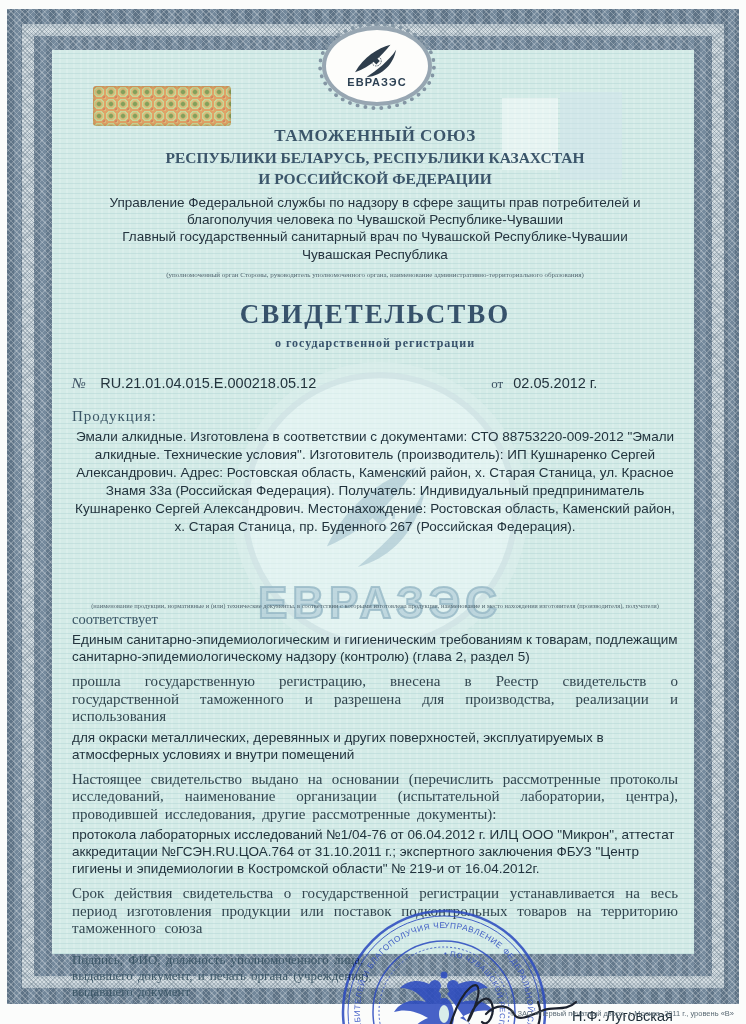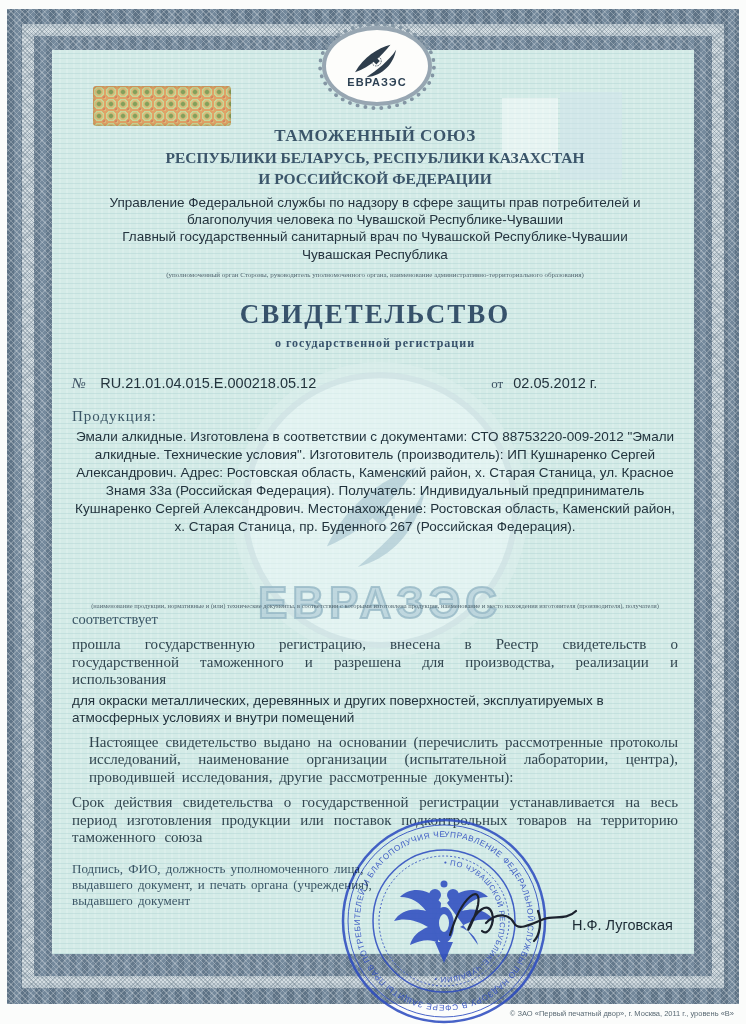--- a/index.html
+++ b/index.html
@@ -86,21 +86,21 @@
   .ot-value{margin-left:10px;}
 
   .product-label{font-size:15px;letter-spacing:1px;margin-top:16px;color:#3b5666;}
   .product-text{font-family:"Liberation Sans","DejaVu Sans",sans-serif;font-size:13.5px;
     line-height:18px;color:#22333d;margin-top:3px;text-align:center;}
   .footnote2{font-size:6.5px;margin-top:66px;}
 
   .sootv{font-size:14.5px;margin-top:2px;color:#3b5666;}
   .sans-par{font-family:"Liberation Sans","DejaVu Sans",sans-serif;font-size:13.5px;line-height:17px;color:#22333d;margin-top:3px;}
   .serif-par{font-size:15px;line-height:17.5px;text-align:justify;color:#31454f;margin-top:8px;word-spacing:5px;}
-  .serif-par-tight{word-spacing:3px;margin-left:17px;}
+  .serif-par-tight{word-spacing:3px;}
 
   .sign-section{position:relative;margin-top:14px;height:120px;}
   .sign-label{font-size:13px;line-height:16px;width:335px;color:#3b5666;word-spacing:2px;}
 
   .abs{position:absolute;}
   .stamp{left:266px;top:-46px;width:212px;height:212px;z-index:3;opacity:.88;mix-blend-mode:multiply;}
   .sig-svg{left:370px;top:16px;width:140px;height:80px;z-index:4;}
   .sign-name{left:500px;top:56px;font-family:"Liberation Sans","DejaVu Sans",sans-serif;
     font-size:14.5px;color:#1d2b35;z-index:4;}
 
@@ -155,23 +155,25 @@
       <span class="no-value">RU.21.01.04.015.E.000218.05.12</span>
       <span class="ot-label">от</span>
       <span class="ot-value">02.05.2012 г.</span>
     </div>
 
     <div class="flow product-label">Продукция:</div>
     <div class="flow product-text">Эмали алкидные. Изготовлена в соответствии с документами: СТО 88753220-009-2012 "Эмали алкидные. Технические условия". Изготовитель (производитель): ИП Кушнаренко Сергей Александрович. Адрес: Ростовская область, Каменский район, х. Старая Станица, ул. Красное Знамя 33а (Российская Федерация).  Получатель: Индивидуальный предприниматель Кушнаренко Сергей Александрович. Местонахождение: Ростовская область, Каменский район, х. Старая Станица, пр. Буденного 267 (Российская Федерация).</div>
     <div class="flow footnote footnote2">(наименование продукции, нормативные и (или) технические документы, в соответствии с которыми изготовлена продукция, наименование и место нахождения изготовителя (производителя), получателя)</div>
 
     <div class="flow sootv">соответствует</div>
+    <div class="flow sans-par">Единым санитарно-эпидемиологическим и гигиеническим требованиям к товарам, подлежащим санитарно-эпидемиологическому надзору (контролю) (глава 2, раздел 5)</div>
     <div class="flow serif-par">прошла государственную регистрацию, внесена в Реестр свидетельств о государственной таможенного и разрешена для производства, реализации и использования</div>
     <div class="flow sans-par">для окраски металлических, деревянных и других поверхностей, эксплуатируемых в атмосферных условиях и внутри помещений</div>
     <div class="flow serif-par serif-par-tight">Настоящее свидетельство выдано на основании (перечислить рассмотренные протоколы исследований, наименование организации (испытательной лаборатории, центра), проводившей исследования, другие рассмотренные документы):</div>
+    <div class="flow sans-par">протокола лабораторных исследований №1/04-76 от 06.04.2012 г. ИЛЦ ООО "Микрон", аттестат аккредитации №ГСЭН.RU.ЦОА.764 от 31.10.2011 г.; экспертного заключения ФБУЗ "Центр гигиены и эпидемиологии в Костромской области" № 219-и от 16.04.2012г.</div>
     <div class="flow serif-par">Срок действия свидетельства о государственной регистрации устанавливается на весь период изготовления продукции или поставок подконтрольных товаров на территорию таможенного союза</div>
 
     <div class="flow sign-section">
       <div class="sign-label">Подпись, ФИО, должность уполномоченного лица, выдавшего документ, и печать органа (учреждения), выдавшего документ</div>
 
       <svg class="abs stamp" viewBox="0 0 212 212">
         <g stroke="#2d4cc0" fill="none">
           <circle cx="106" cy="106" r="101" stroke-width="2.5"></circle>
           <circle cx="106" cy="106" r="96" stroke-width="1"></circle>
           <circle cx="106" cy="106" r="71" stroke-width="1.5"></circle>

